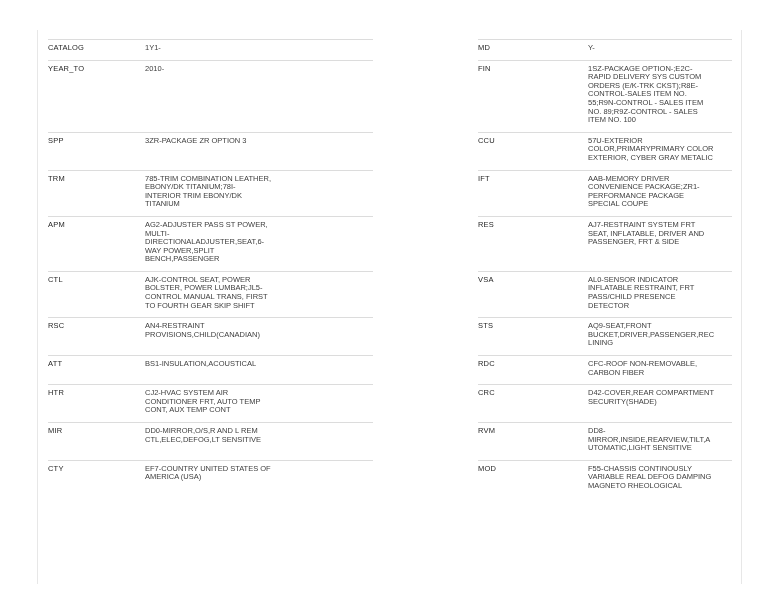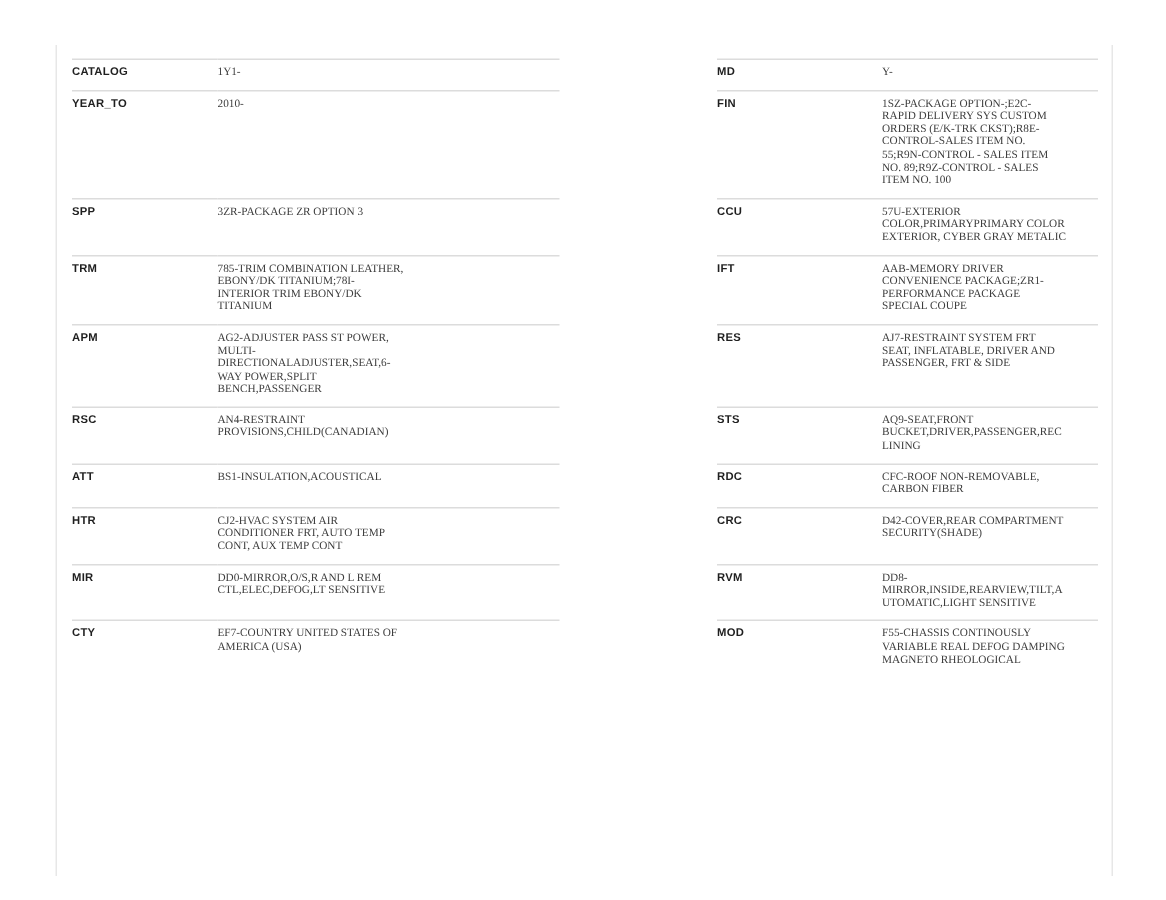--- a/index.html
+++ b/index.html
@@ -28,30 +28,29 @@
     width: 684px;
   }
   table.spec td {
     vertical-align: top;
     font-size: 7.5px;
     line-height: 8.6px;
     color: #3d3d3d;
     padding: 4px 8px 7px 0;
   }
   table.spec td.k {
-    font-weight: bold;
+    font-weight: normal;
     color: #1f1f1f;
     letter-spacing: 0.2px;
     white-space: nowrap;
   }
   table.spec td.v {
     white-space: pre-line;
     overflow-wrap: break-word;
     word-break: break-word;
-    font-family: Liberation Serif, serif;
   }
   table.spec td.b {
     border-top: 1px solid #dcdcdc;
   }
   table.spec td.gap {
     border: none;
     padding: 0;
   }
 </style>
 </head>
@@ -116,20 +115,33 @@
 DIRECTIONALADJUSTER,SEAT,6-
 WAY POWER,SPLIT
 BENCH,PASSENGER</td>
         <td class="gap"></td>
         <td class="k b">RES</td>
         <td class="v b">AJ7-RESTRAINT SYSTEM FRT
 SEAT, INFLATABLE, DRIVER AND
 PASSENGER, FRT &amp; SIDE</td>
       </tr>
       <tr>
+        <td class="k b">CTL</td>
+        <td class="v b">AJK-CONTROL SEAT, POWER
+BOLSTER, POWER LUMBAR;JL5-
+CONTROL MANUAL TRANS, FIRST
+TO FOURTH GEAR SKIP SHIFT</td>
+        <td class="gap"></td>
+        <td class="k b">VSA</td>
+        <td class="v b">AL0-SENSOR INDICATOR
+INFLATABLE RESTRAINT, FRT
+PASS/CHILD PRESENCE
+DETECTOR</td>
+      </tr>
+      <tr>
         <td class="k b">RSC</td>
         <td class="v b">AN4-RESTRAINT
 PROVISIONS,CHILD(CANADIAN)</td>
         <td class="gap"></td>
         <td class="k b">STS</td>
         <td class="v b">AQ9-SEAT,FRONT
 BUCKET,DRIVER,PASSENGER,REC
 LINING</td>
       </tr>
       <tr>

